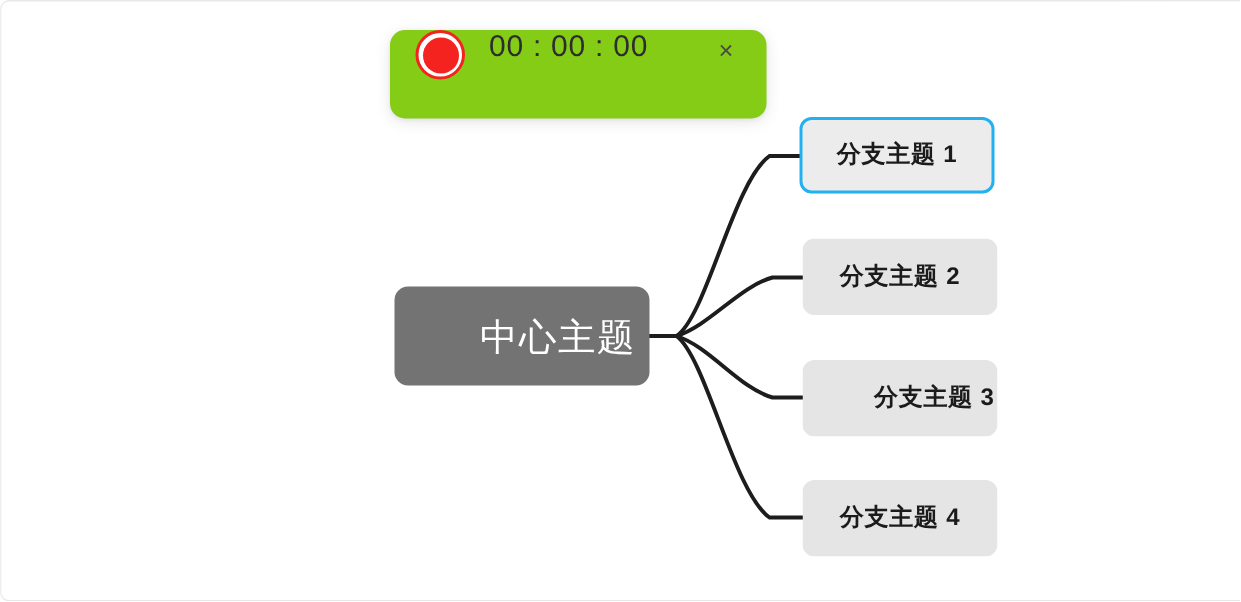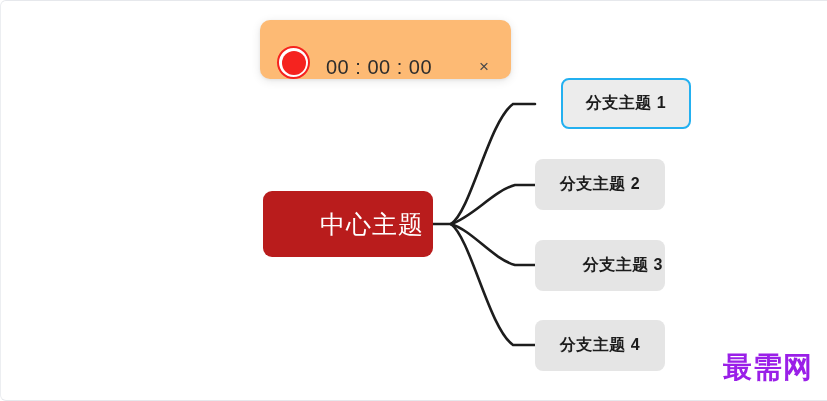--- a/index.html
+++ b/index.html
@@ -47,21 +47,21 @@
     justify-content: center;
     user-select: none;
   }
 
   
   #central-node {
     left: 262px;
     top: 190px;
     width: 170px;
     height: 66px;
-    background: #b91c1c;
+    background: #737373;
     border-radius: 9px;
     color: #ffffff;
     font-size: 25px;
     font-weight: 400;
     letter-spacing: 1px;
     padding-left: 48px;
   }
 
   
   .branch-node {
@@ -73,37 +73,37 @@
     font-size: 16px;
     font-weight: 700;
     letter-spacing: 0.5px;
     border: 2px solid transparent;
   }
   .branch-node.selected {
     border: 2px solid #23b0f0;
     background: #ececec;
   }
 
-  #branch-node-1 { left: 532px; top: 77px; margin-left: 28px; }
+  #branch-node-1 { left: 532px; top: 77px; }
   #branch-node-2 { left: 534px; top: 158px; }
   #branch-node-3 { left: 534px; top: 239px; justify-content: flex-end; }
   #branch-node-4 { left: 534px; top: 319px; }
 
   
   #recording-toolbar {
     position: absolute;
     left: 259px;
     top: 19px;
     width: 251px;
     height: 59px;
-    background: #fdba74;
+    background: #84cc16;
     border-radius: 10px;
     box-shadow: 0 2px 10px rgba(0,0,0,0.10), 0 1px 3px rgba(0,0,0,0.06);
     display: flex;
-    align-items: flex-end;
+    align-items: flex-start;
     box-sizing: border-box;
     padding: 0 14px 0 17px;
   }
 
   #record-button {
     width: 33px;
     height: 33px;
     border-radius: 50%;
     border: 2px solid #f5231f;
     box-sizing: border-box;
@@ -206,15 +206,14 @@
   </div>
 
   <div id="recording-toolbar">
     <div id="record-button">
       <div class="dot"></div>
     </div>
     <div id="timer-display">00 : 00 : 00</div>
     <button id="close-button">×</button>
   </div>
 
-  <div id="watermark">最需网</div>
 
 </div>
 
 </body></html>

